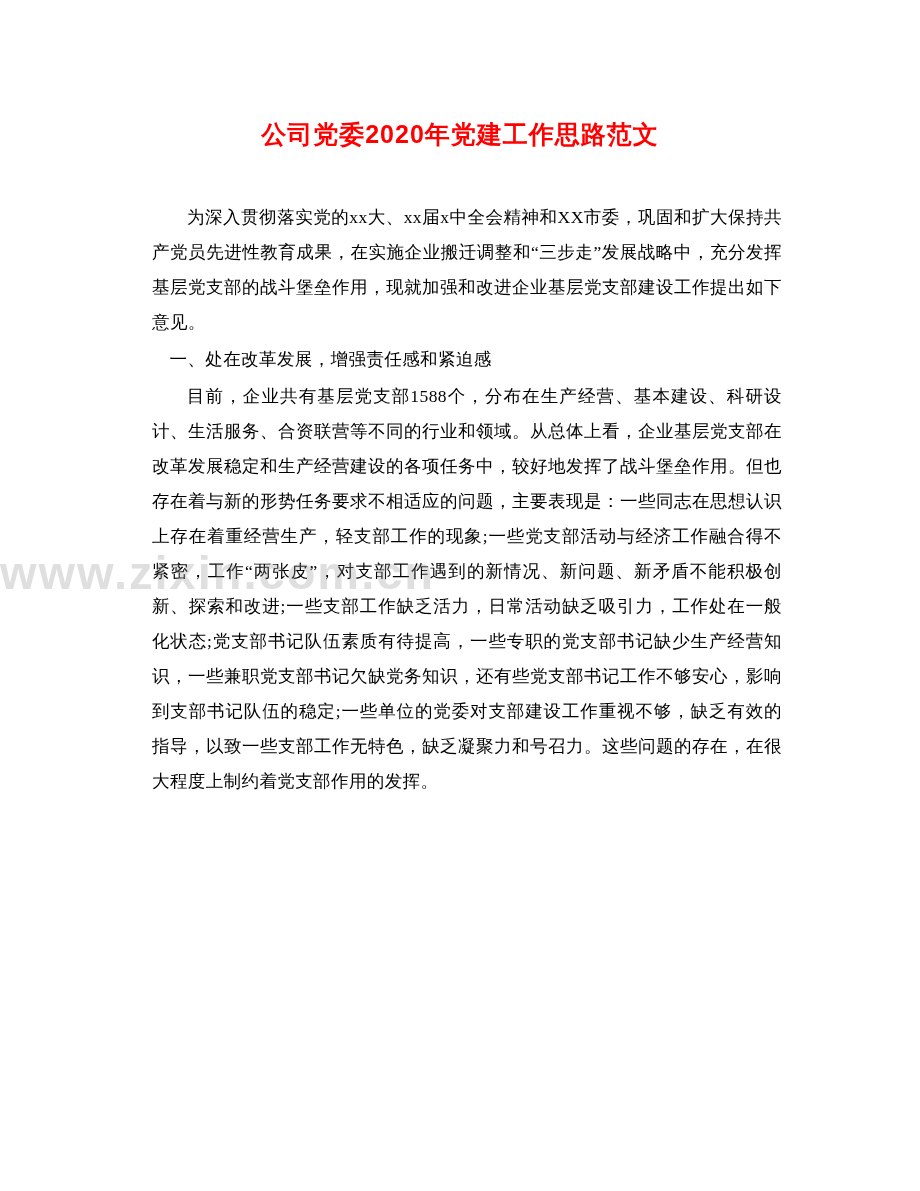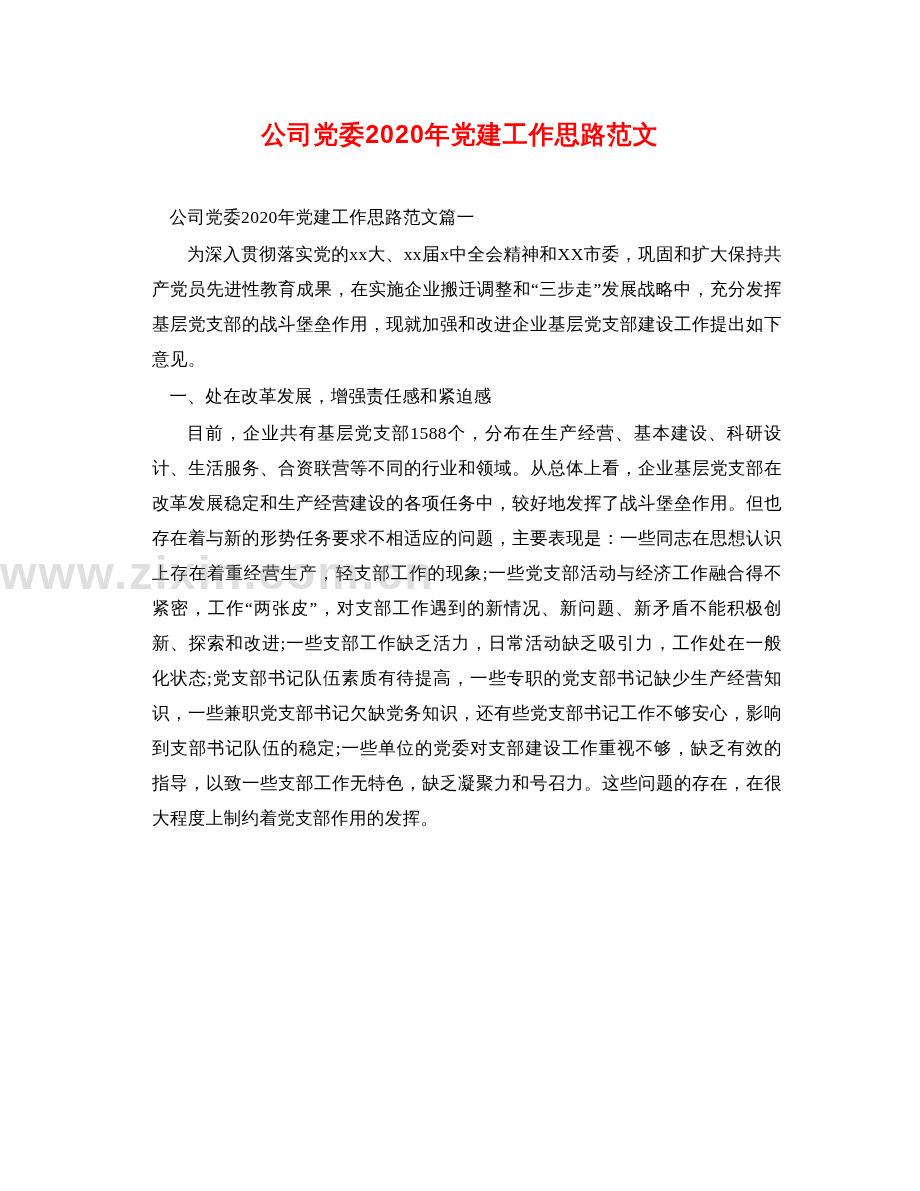--- a/index.html
+++ b/index.html
@@ -71,21 +71,20 @@
   }
 </style>
 </head>
 <body>
 
 <div class="page">
 
   <div class="doc-title">公司党委2020年党建工作思路范文</div>
 
   <div class="content">
-    <p class="indent1">公司党委2020年党建工作思路范文篇一</p>
     <p class="indent2">为深入贯彻落实党的xx大、xx届x中全会精神和XX市委，巩固和扩大保持共产党员先进性教育成果，在实施企业搬迁调整和“三步走”发展战略中，充分发挥基层党支部的战斗堡垒作用，现就加强和改进企业基层党支部建设工作提出如下意见。</p>
     <p class="indent1">一、处在改革发展，增强责任感和紧迫感</p>
     <p class="indent2">目前，企业共有基层党支部1588个，分布在生产经营、基本建设、科研设计、生活服务、合资联营等不同的行业和领域。从总体上看，企业基层党支部在改革发展稳定和生产经营建设的各项任务中，较好地发挥了战斗堡垒作用。但也存在着与新的形势任务要求不相适应的问题，主要表现是：一些同志在思想认识上存在着重经营生产，轻支部工作的现象;一些党支部活动与经济工作融合得不紧密，工作“两张皮”，对支部工作遇到的新情况、新问题、新矛盾不能积极创新、探索和改进;一些支部工作缺乏活力，日常活动缺乏吸引力，工作处在一般化状态;党支部书记队伍素质有待提高，一些专职的党支部书记缺少生产经营知识，一些兼职党支部书记欠缺党务知识，还有些党支部书记工作不够安心，影响到支部书记队伍的稳定;一些单位的党委对支部建设工作重视不够，缺乏有效的指导，以致一些支部工作无特色，缺乏凝聚力和号召力。这些问题的存在，在很大程度上制约着党支部作用的发挥。</p>
   </div>
 
   <div class="watermark">www.zixin.com.cn</div>
 
 </div>
 
 </body></html>

